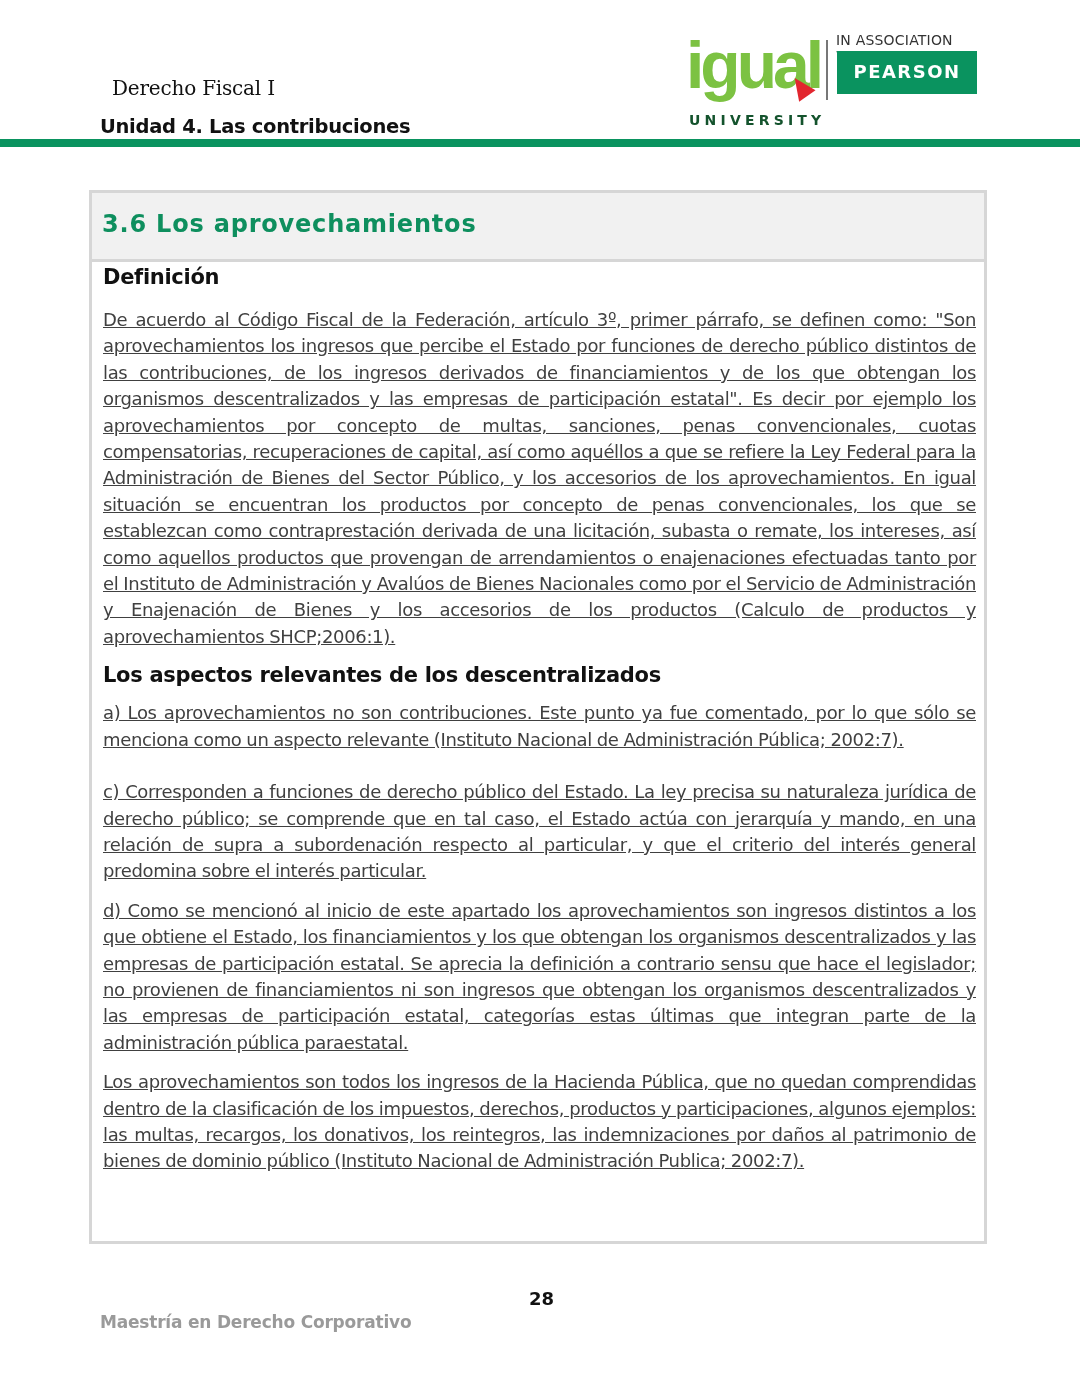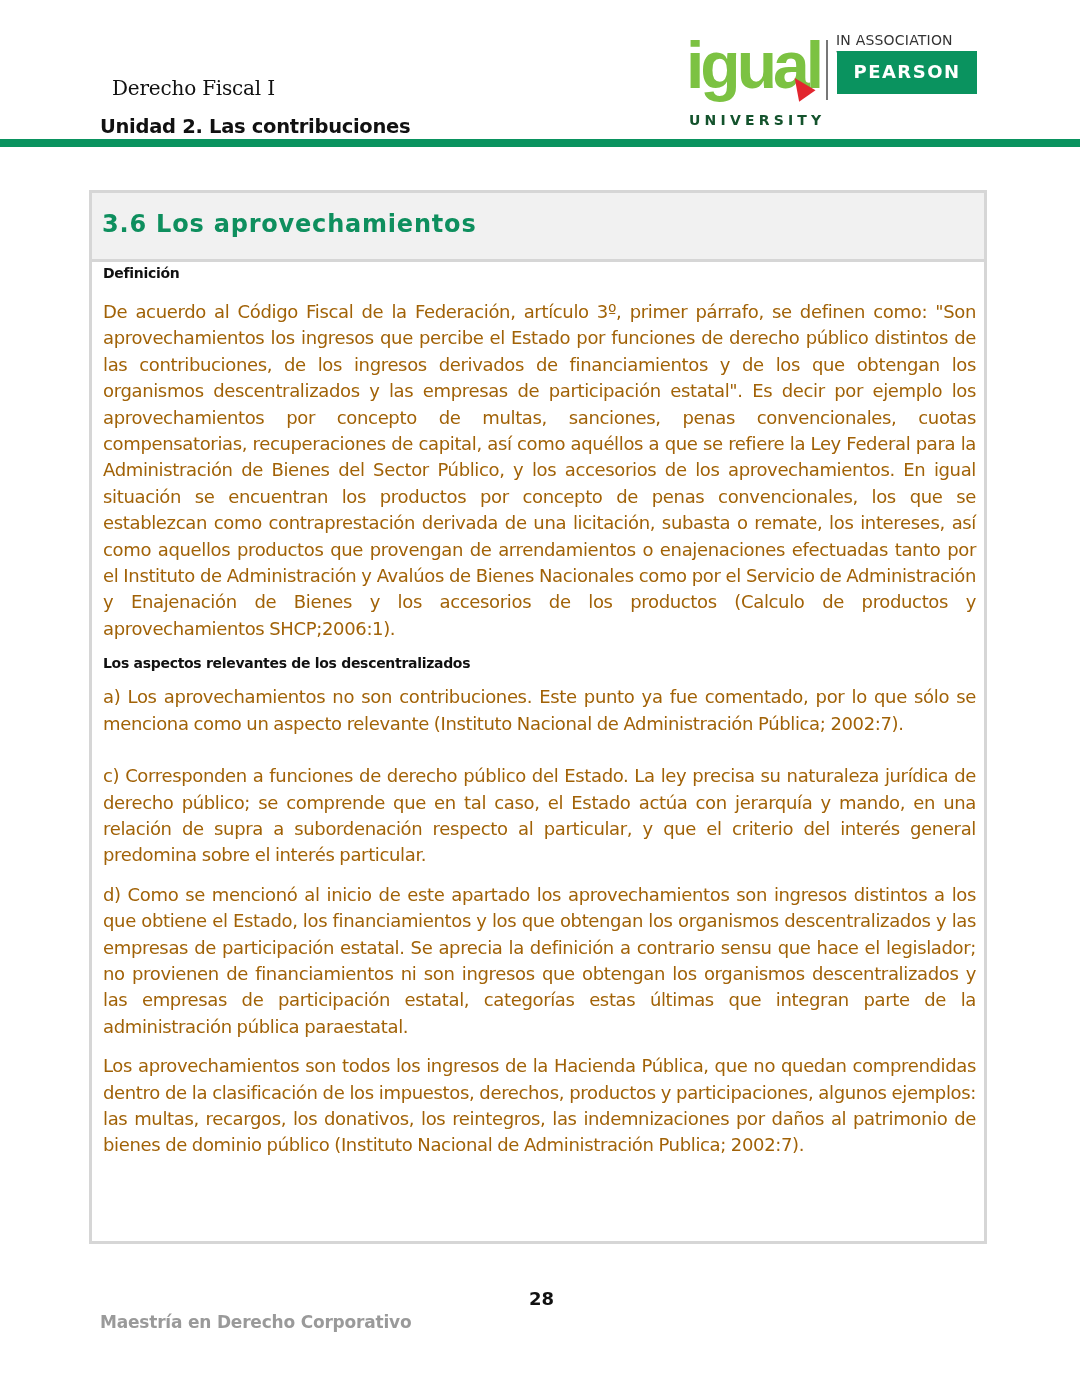--- a/index.html
+++ b/index.html
@@ -21,34 +21,34 @@
     .logo-assoc { position: absolute; left: 150px; top: 4px; font-size: 14px; letter-spacing: 0.2px; color: #333; }
     .logo-pearson { position: absolute; left: 151px; top: 23px; width: 140px; height: 43px; background: #0a935f;
                     color: #fff; font-size: 18px; font-weight: bold; letter-spacing: 1.5px; text-align: center; line-height: 42px; }
 
     .box { position: absolute; left: 89px; top: 190px; width: 892px; height: 1048px;
            border: 3px solid #d6d6d6; background: #fff; box-sizing: content-box; }
     .box-header { height: 66px; background: #f1f1f1; border-bottom: 3px solid #d6d6d6; position: relative; }
     .box-title { position: absolute; left: 10px; top: 17px; font-size: 24px; font-weight: bold; color: #0e8f5e; letter-spacing: 0.8px; }
 
     .content { position: absolute; left: 11px; top: 72px; width: 873px; }
-    .subhead { font-size: 14px; font-weight: bold; color: #111; margin: 0; letter-spacing: -0.3px; }
-    .para { font-size: 18px; line-height: 26.4px; text-align: justify; margin: 0; color: #a16207; letter-spacing: -0.35px; word-spacing: -0.5px; }
+    .subhead { font-size: 21px; font-weight: bold; color: #111; margin: 0; letter-spacing: -0.3px; }
+    .para { font-size: 18px; line-height: 26.4px; text-align: justify; margin: 0; color: #404040; letter-spacing: -0.35px; word-spacing: -0.5px; text-decoration: underline; }
     .gap-sm { height: 18px; }
     .gap-md { height: 13px; }
 
     .page-num { position: absolute; left: 529px; top: 1288px; font-size: 18px; font-weight: bold; color: #111; }
     .footer { position: absolute; left: 100px; top: 1312px; font-size: 17px; font-weight: bold; color: #9a9a9a; letter-spacing: -0.2px; }
   </style>
 </head>
 <body>
 
 <div>
   <div class="header-course">Derecho Fiscal I</div>
-  <div class="header-unit">Unidad 2. Las contribuciones</div>
+  <div class="header-unit">Unidad 4. Las contribuciones</div>
   <div class="header-rule"></div>
 
   <div class="logo">
     <div class="logo-utel">igual</div>
     <div class="logo-cursor"></div>
     <div class="logo-univ">UNIVERSITY</div>
     <div class="logo-sep"></div>
     <div class="logo-assoc">IN ASSOCIATION WITH</div>
     <div class="logo-pearson">PEARSON</div>
   </div>

